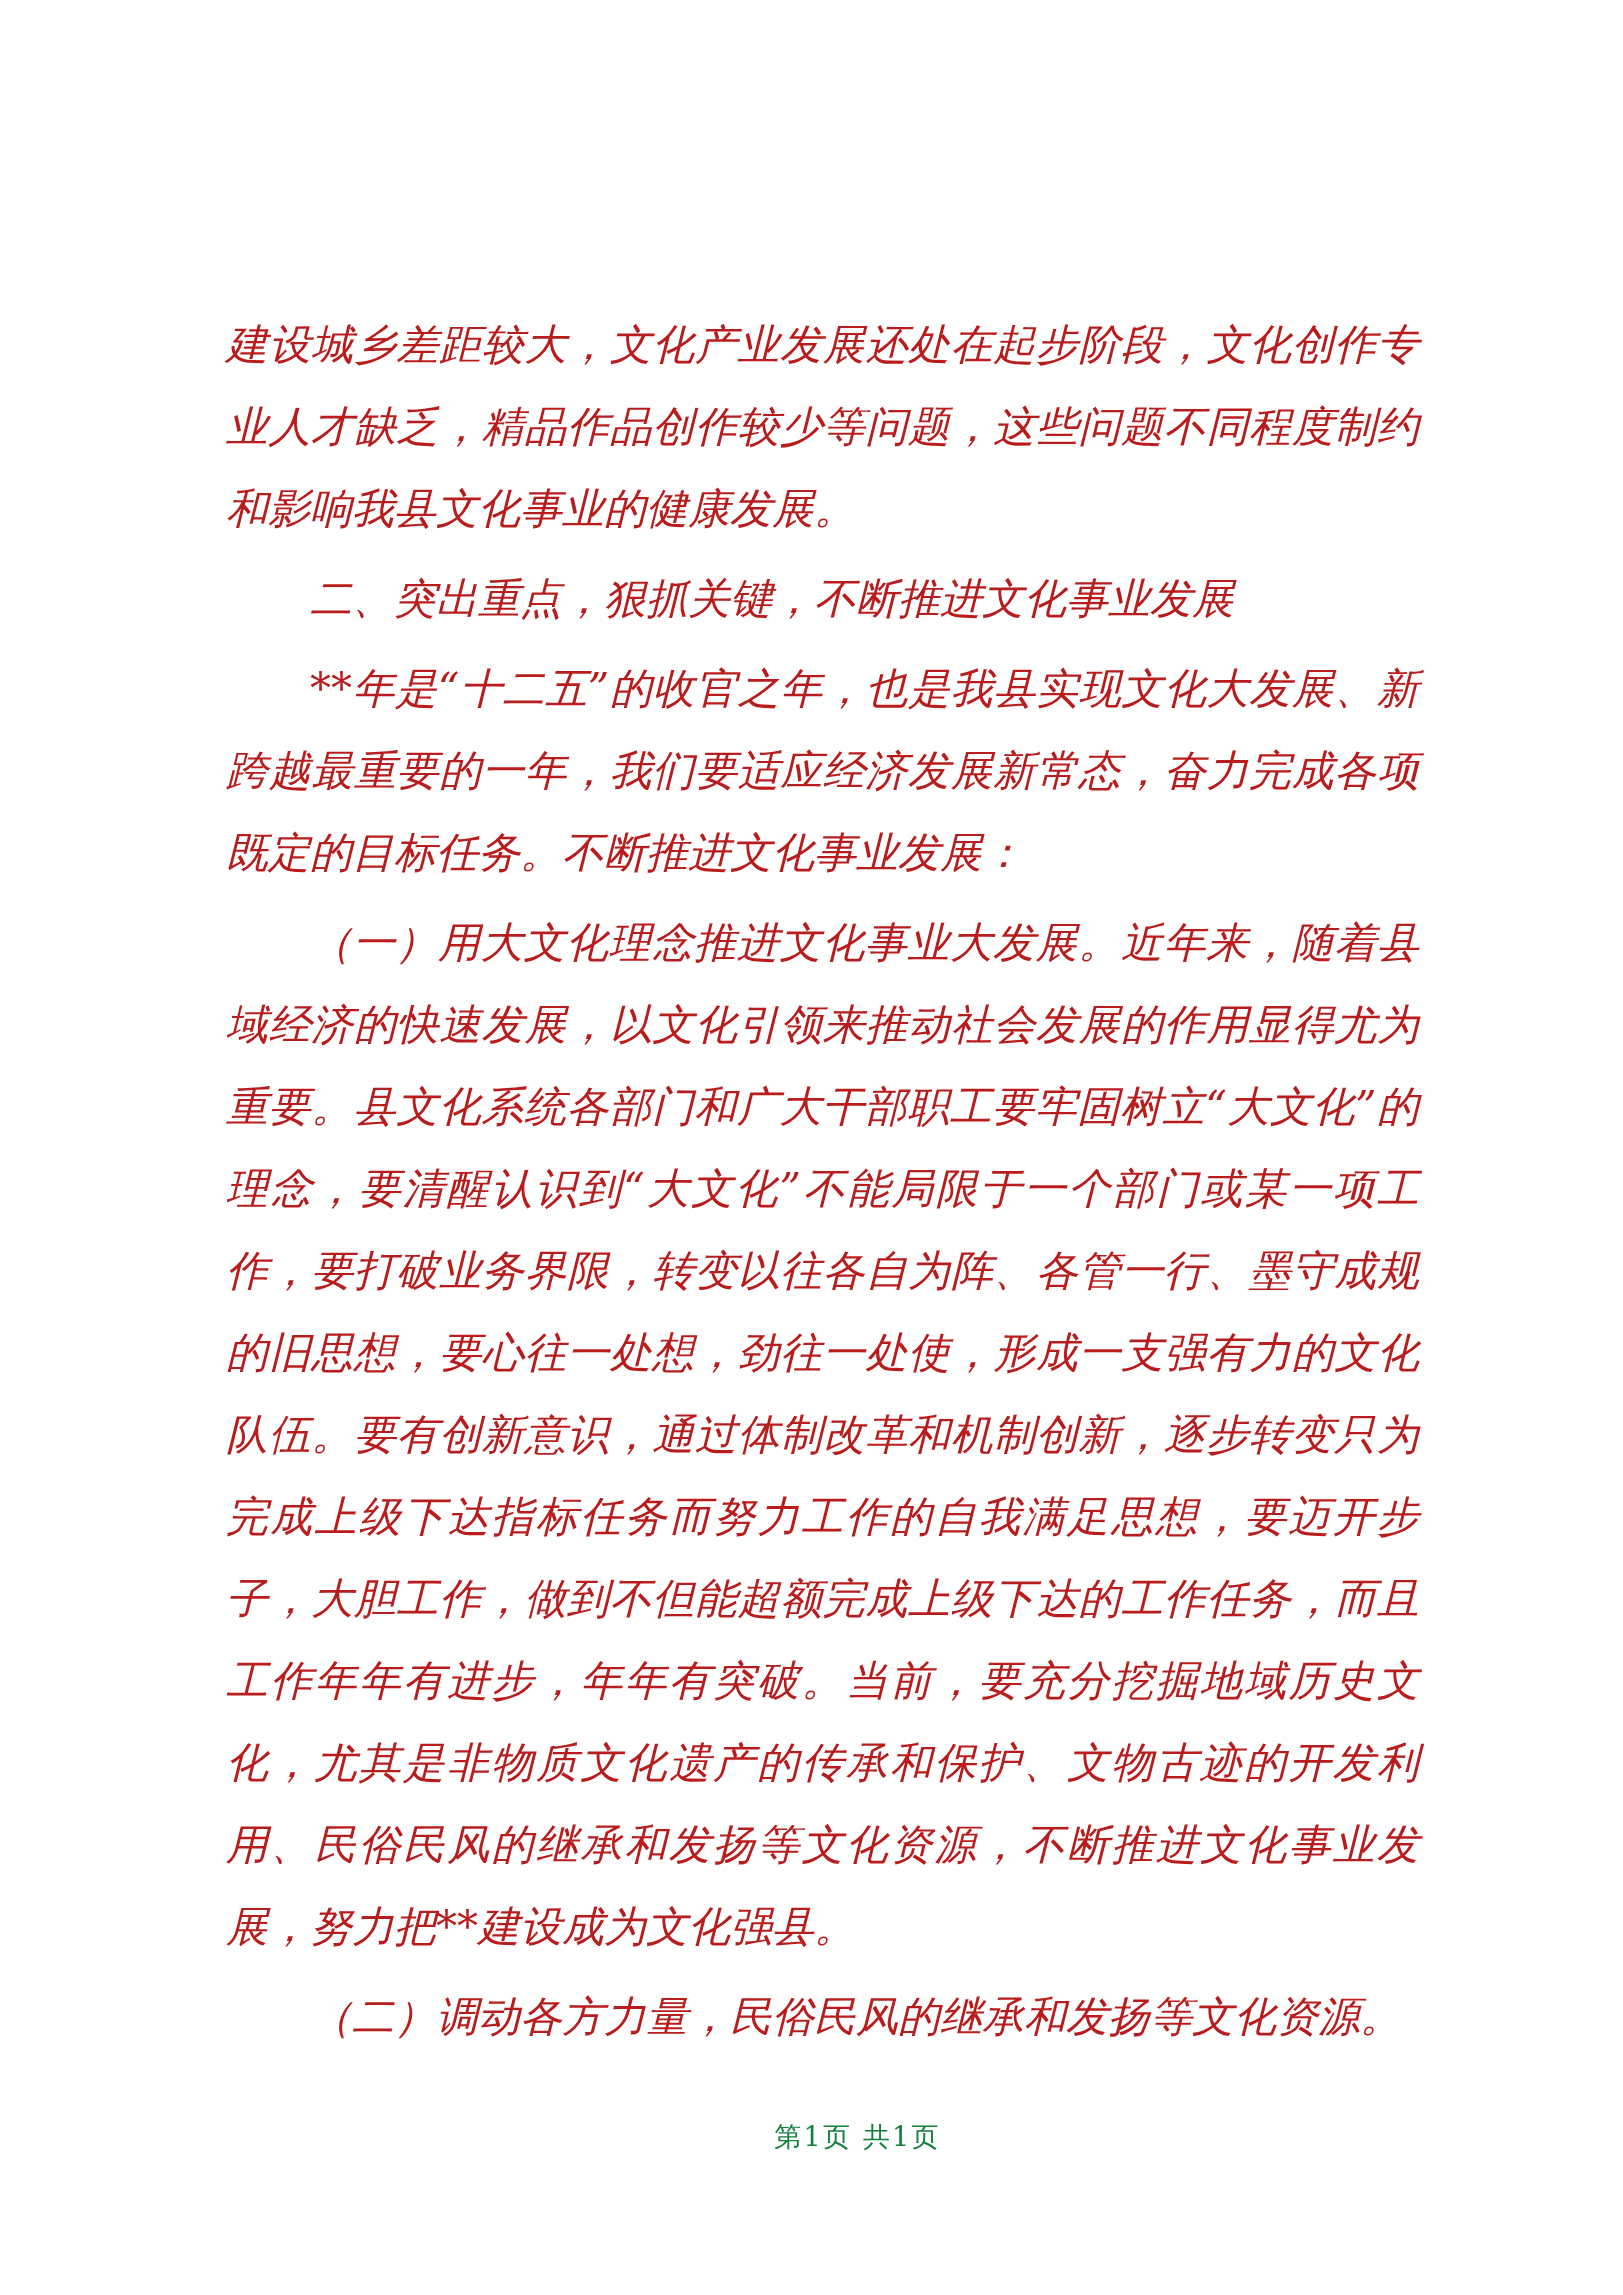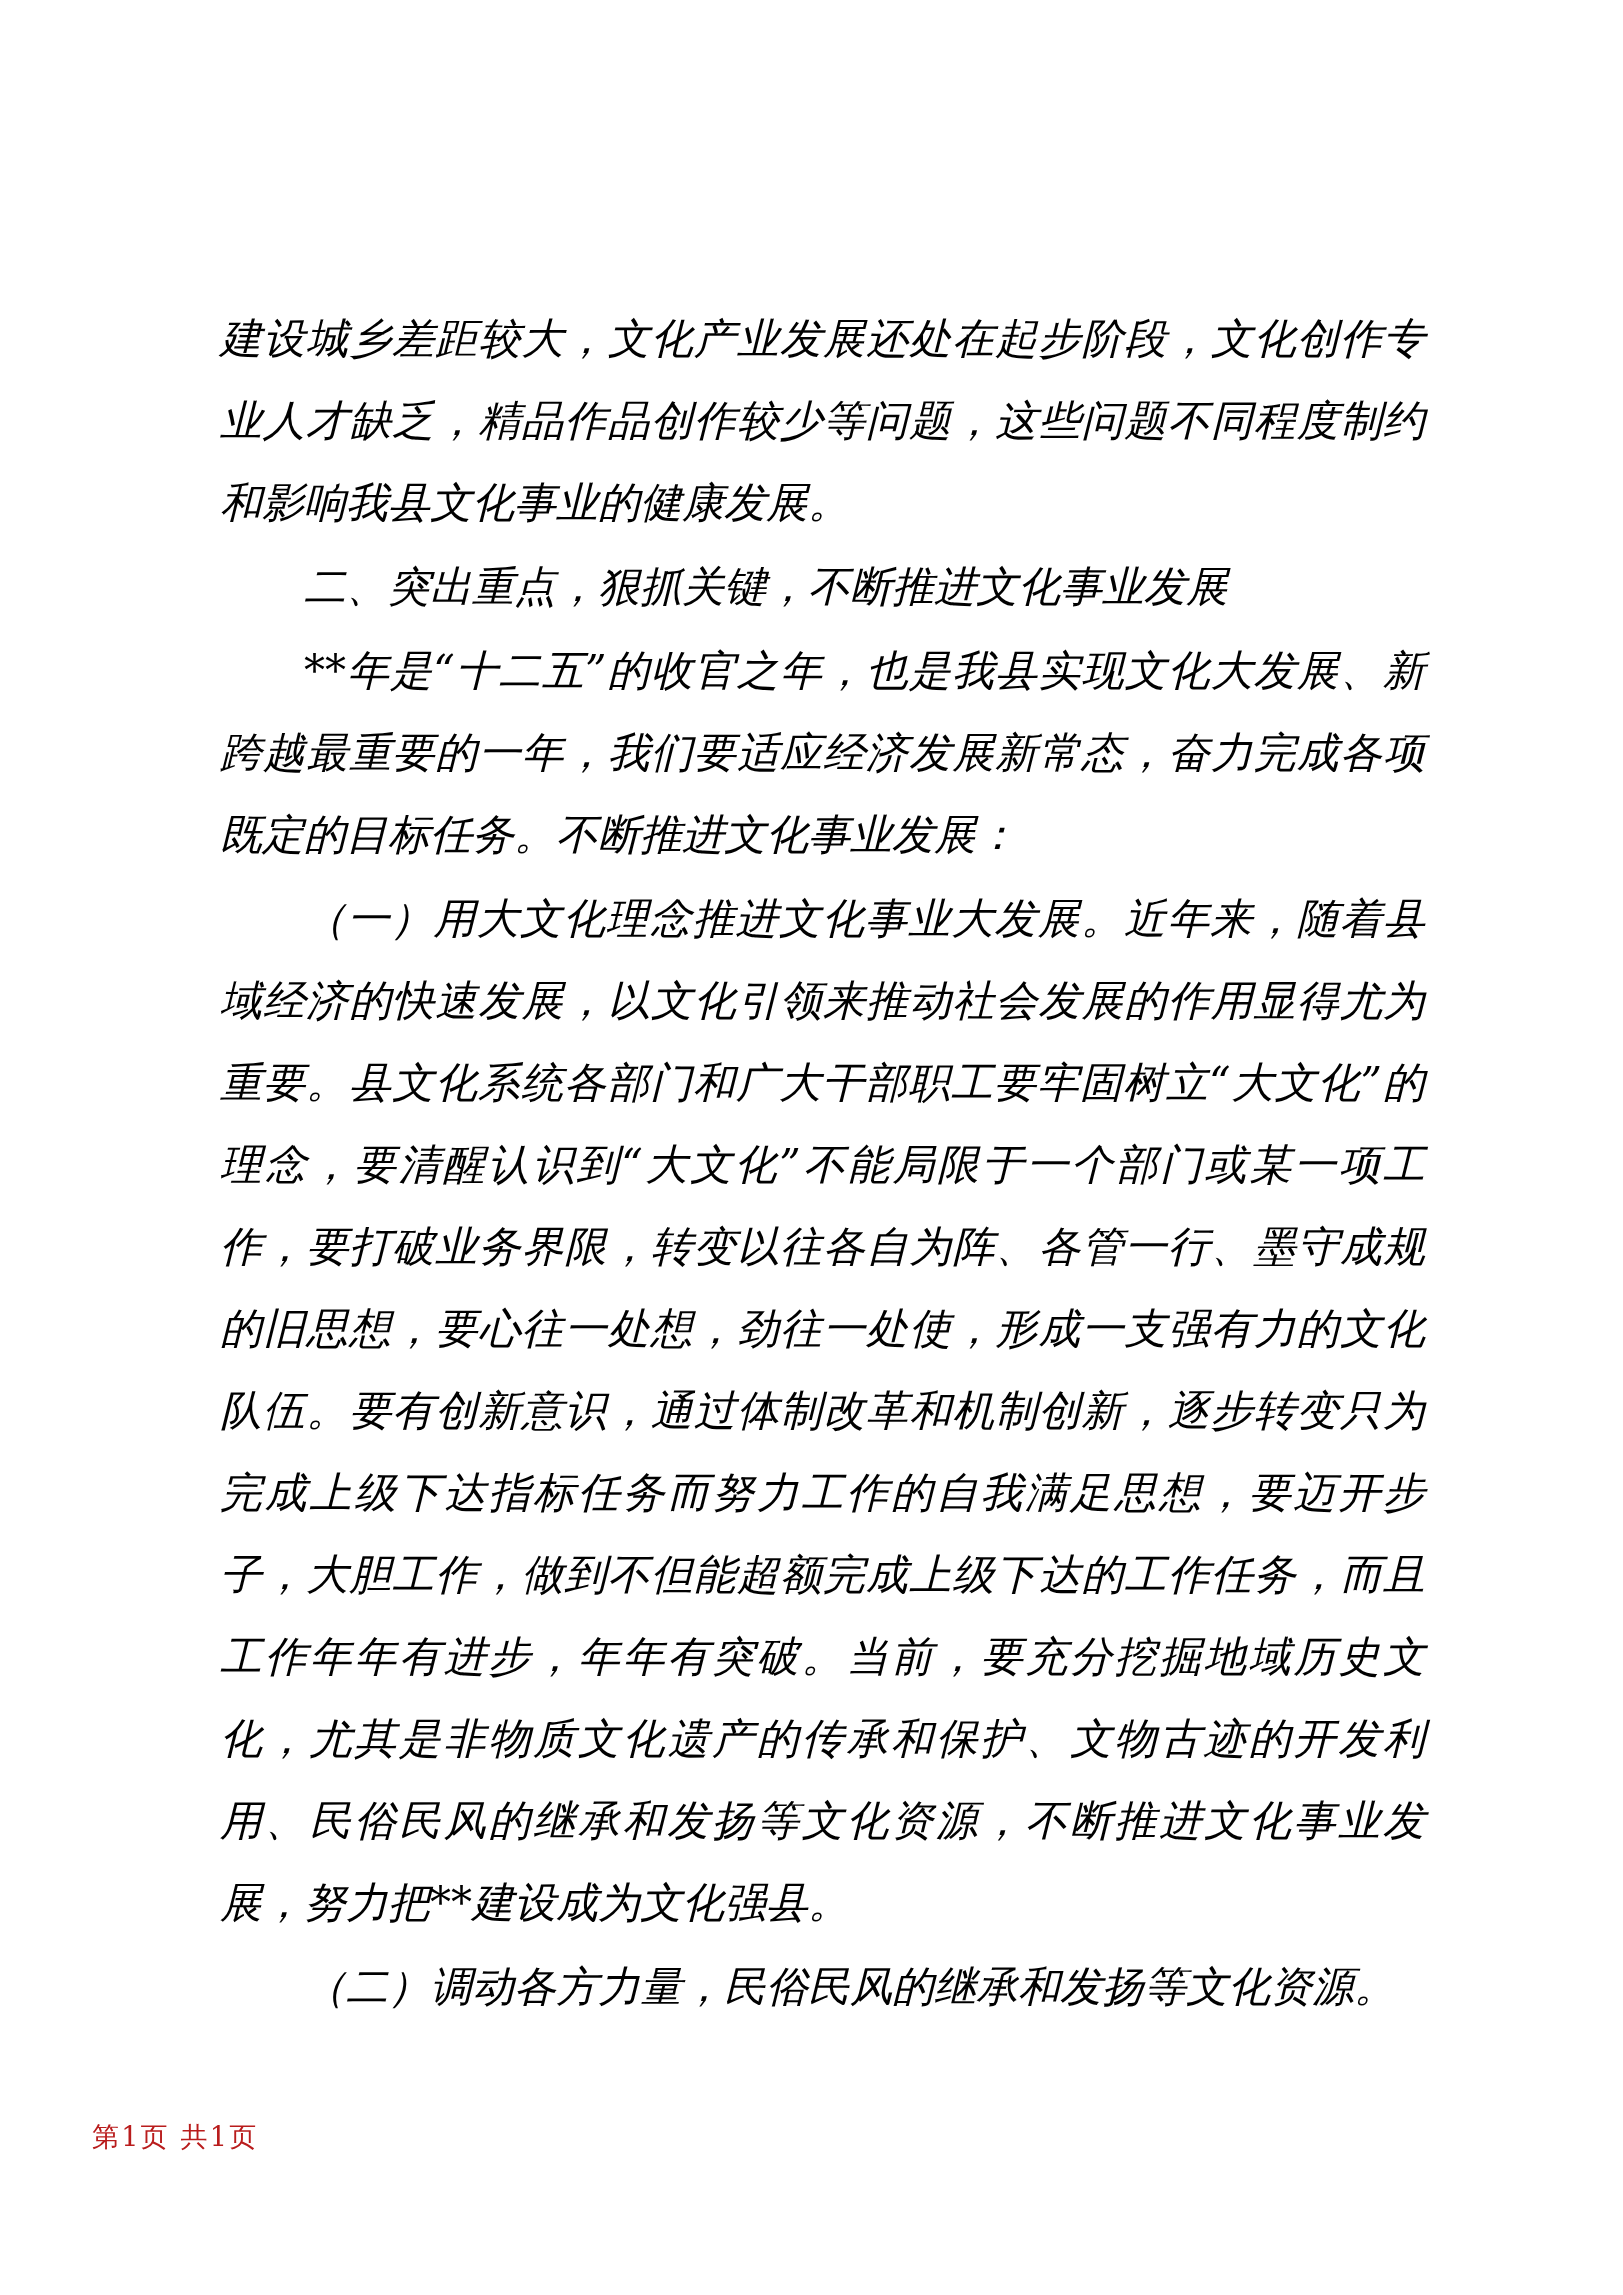--- a/index.html
+++ b/index.html
@@ -19,41 +19,42 @@
     inset: 0;
     background: #ffffff;
   }
   .doc-content {
     position: absolute;
     left: 218px;
     top: 296px;
     width: 1209px;
   }
   .para {
-    margin: 2px;
+    margin: 8px;
     padding: 0;
-    color: #000000;
+    color: #b91c1c;
     font-family: "DejaVu Serif", "Liberation Serif", serif;
     font-style: italic;               
     font-size: 42px;
     line-height: 82px;
     text-align: justify;
     text-justify: inter-ideograph;
     text-indent: 2em;                 
     word-break: break-all;
   }
   .para.continuation {
     text-indent: 0;                   
   }
   .page-footer {
     position: absolute;
     left: 92px;                      
     right: 0;
     top: 2119px;
-    color: #b91c1c;
+    text-align: center;
+    color: #15803d;
     font-family: "DejaVu Serif", "Liberation Serif", serif;
     font-style: normal;               
     font-size: 27px;
     line-height: 35px;
     letter-spacing: 2.2px;
   }
 </style>
 </head>
 <body>
 

